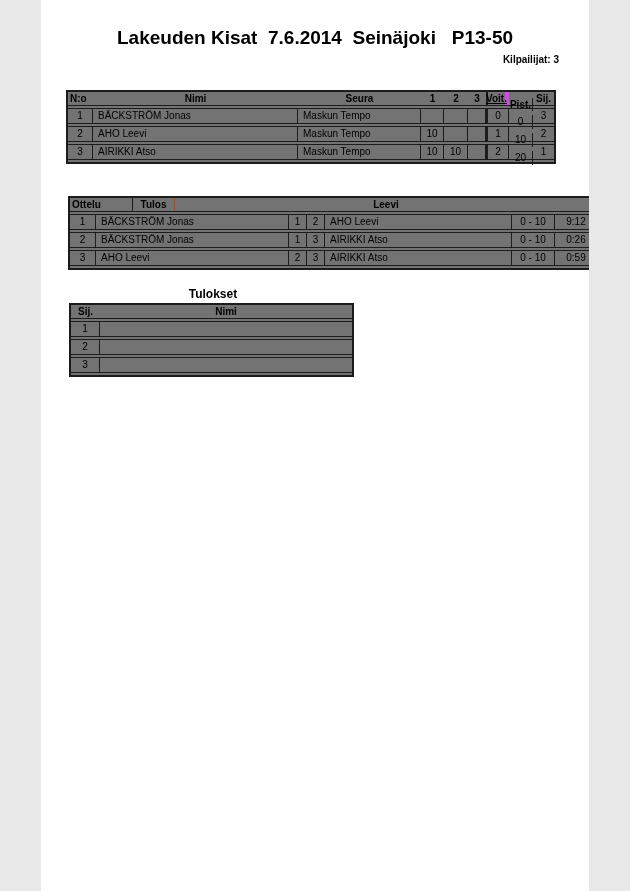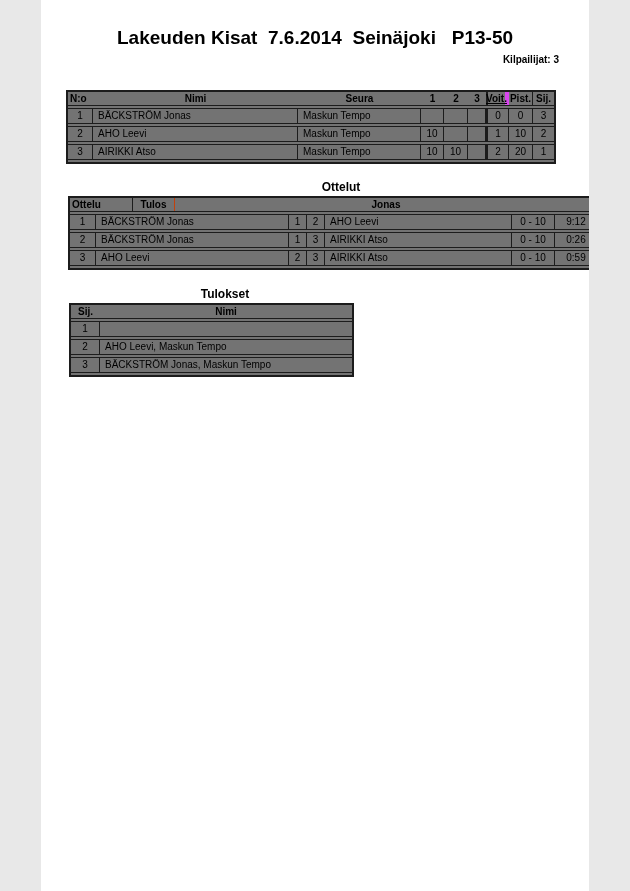--- a/index.html
+++ b/index.html
@@ -18,21 +18,21 @@
   .count-label {
     position:absolute; top:54px; right:30px;
     font-size:10px; font-weight:bold;
   }
   .sec-heading {
     position:absolute; width:200px; text-align:center;
     font-size:12px; font-weight:bold;
   }
   #h-kilpailijat { top:67px;  left:130px; }
   #h-ottelut    { top:180px; left:200px; }
-  #h-tulokset   { top:287px; left:84px;  }
+  #h-tulokset   { top:287px; left:72px;  }
 
   .tbl {
     position:absolute; border:2px solid #1c1c1c; background:#737373;
     padding:0 0 2px 0;
   }
   #tbl-kilpailijat { top:90px;  left:25px; width:490px; }
   #tbl-ottelut     { top:196px; left:27px; width:531px; }
   #tbl-tulokset    { top:303px; left:28px; width:285px; }
 
   .row { display:flex; width:100%; }
@@ -53,21 +53,21 @@
   .hdr .c.hleft { justify-content:flex-start; padding-left:2px; }
 
   
   .t1-no    { width:25px; }
   .t1-nimi  { width:205px; }
   .t1-seura { width:123px; }
   .t1-s1    { width:23px; }
   .t1-s2    { width:24px; }
   .t1-s3    { width:18px; }
   .t1-voit  { width:23px; border-left:2px solid #1c1c1c; }
-  .t1-pist  { width:24px; }
+  .t1-pist  { width:24px;margin-top:6px; }
   .t1-sij   { flex:1; }
   .hdr .t1-voit { border-left:2px solid #1c1c1c; border-right:4px solid #d946ef;text-decoration:underline; }
   .hdr .t1-pist { border-right:1px solid #1c1c1c; }
 
   
   .t2-no    { width:26px; }
   .t2-valk  { width:193px; }
   .t2-wno   { width:18px; }
   .t2-bno   { width:18px; }
   .t2-sin   { width:187px; }
@@ -131,29 +131,28 @@
       <div class="c left t1-seura">Maskun Tempo</div>
       <div class="c t1-s1">10</div>
       <div class="c t1-s2">10</div>
       <div class="c t1-s3"></div>
       <div class="c t1-voit">2</div>
       <div class="c t1-pist">20</div>
       <div class="c t1-sij last">1</div>
     </div>
   </div>
 
-  <div class="sec-heading" id="h-ottelut">Ottelut</div>
 
   <div class="tbl" id="tbl-ottelut">
     <div class="row hdr">
       <div class="c hleft t2-no">Ottelu</div>
       <div class="c t2-wno"></div>
       <div class="c t2-bno"></div>
       <div class="c t2-tulos">Tulos</div>
-      <div class="c t2-aika last">Jonas</div>
+      <div class="c t2-aika last">Leevi</div>
     </div>
 
     <div class="row drow">
       <div class="c t2-no">1</div>
       <div class="c left t2-valk">BÄCKSTRÖM Jonas</div>
       <div class="c t2-wno">1</div>
       <div class="c t2-bno">2</div>
       <div class="c left t2-sin">AHO Leevi</div>
       <div class="c t2-tulos">0 - 10</div>
       <div class="c t2-aika last">9:12</div>
@@ -187,22 +186,20 @@
       <div class="c t3-sij">Sij.</div>
       <div class="c t3-nimi last">Nimi</div>
     </div>
 
     <div class="row drow">
       <div class="c t3-sij">1</div>
     </div>
 
     <div class="row drow">
       <div class="c t3-sij">2</div>
-      <div class="c left t3-nimi last">AHO Leevi, Maskun Tempo</div>
     </div>
 
     <div class="row drow">
       <div class="c t3-sij">3</div>
-      <div class="c left t3-nimi last">BÄCKSTRÖM Jonas, Maskun Tempo</div>
     </div>
   </div>
 
 </div>
 
 </body></html>

